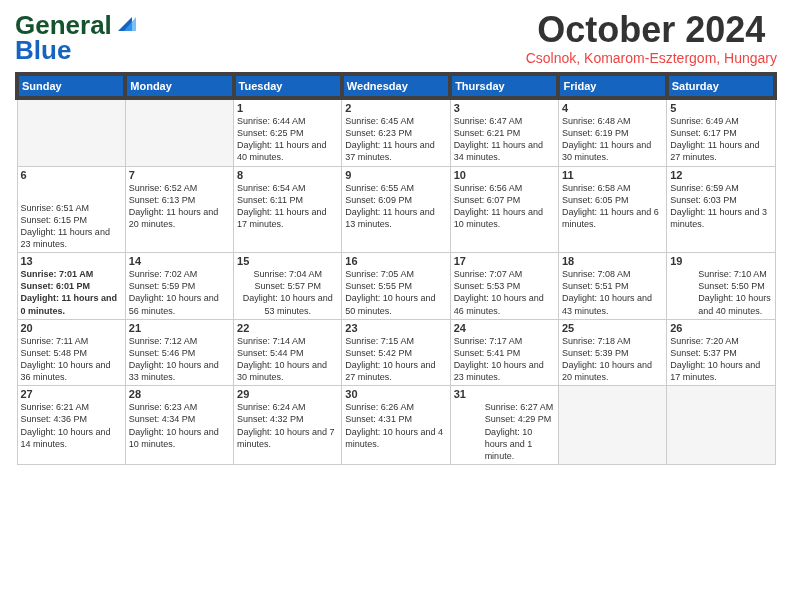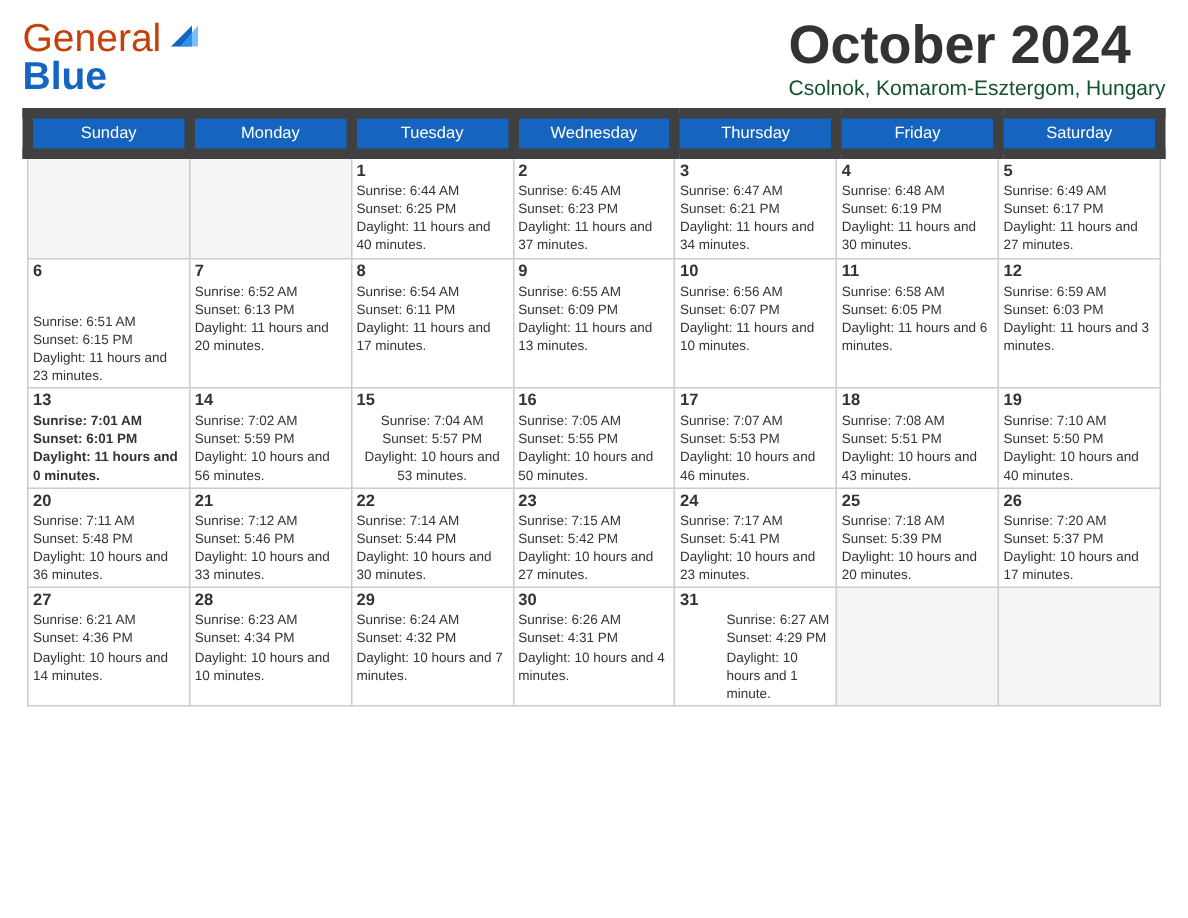--- a/index.html
+++ b/index.html
@@ -1,37 +1,37 @@
 <!DOCTYPE html>
 <html><head>
   <meta charset="utf-8">
   <style>
     * { box-sizing: border-box; margin: 0; padding: 0; }
     body { font-family: Arial, sans-serif; background: #fff; width: 792px; height: 612px; overflow: hidden; }
     .container { width: 792px; padding: 10px 15px 5px 15px; }
     .header { display: flex; align-items: flex-start; justify-content: space-between; margin-bottom: 6px; }
     .logo { display: flex; flex-direction: column; align-items: flex-start; }
-    .title-section { text-align: left; }
+    .title-section { text-align: center; }
     .month-title { font-size: 36px; font-weight: bold; color: #333; line-height: 1.1; }
-    .subtitle { font-size: 14px; color: #14532d; }
+    .subtitle { font-size: 14px; color: #ef4444; }
     .calendar { width: 100%; border-collapse: collapse; }
-    .calendar th { background: #1565c0; color: #fff; font-size: 11px; padding: 4px 3px; text-align: center; border: 7px solid #404040; font-weight: normal; }
+    .calendar th { background: #1565c0; color: #fff; font-size: 11px; padding: 4px 3px; text-align: left; border: 4px solid #404040; font-weight: bold; }
     .calendar td { border: 1px solid #ccc; vertical-align: top; padding: 2px 3px; width: 105px; min-height: 70px; font-size: 9.5px; color: #333; background: #fff; }
     .calendar td.empty { background: #f5f5f5; }
     .day-num { font-weight: bold; font-size: 11px; margin-bottom: 1px; }
     .day-info { font-size: 9px; line-height: 1.35; color: #333; }
   </style>
 </head>
 <body>
 
 <div class="container">
   <div class="header">
     <div class="logo">
       <div style="display:flex; align-items:center;">
-        <span style="font-size:26px; font-weight:400; color:#c2410c;">General</span>
+        <span style="font-size:26px; font-weight:700; color:#14532d;">General</span>
         <svg width="22" height="22" viewBox="0 0 22 22" style="margin-left:2px; margin-top:-4px;">
           <polygon points="4,18 18,4 18,18" fill="#1565c0"></polygon>
           <polygon points="10,18 22,4 22,18" fill="#42a5f5" opacity="0.7"></polygon>
         </svg>
       </div>
       <span style="font-size:26px; font-weight:900; color:#1565c0; margin-top:-6px;">Blue</span>
     </div>
     <div class="title-section">
       <div class="month-title">October 2024</div>
       <div class="subtitle">Csolnok, Komarom-Esztergom, Hungary</div>
@@ -161,21 +161,21 @@
 Daylight: 10 hours and 46 minutes.</div>
           </td>
           <td>
             <div class="day-num">18</div>
             <div class="day-info" style="white-space: pre-line;">Sunrise: 7:08 AM
 Sunset: 5:51 PM
 Daylight: 10 hours and 43 minutes.</div>
           </td>
           <td>
             <div class="day-num">19</div>
-            <div class="day-info" style="white-space: pre-line;">Sunrise: 7:10 AM
+            <div class="day-info" style="white-space: pre-line; margin-left: 28px;">Sunrise: 7:10 AM
 Sunset: 5:50 PM
 Daylight: 10 hours and 40 minutes.</div>
           </td>
         </tr>
         <tr>
           <td>
             <div class="day-num">20</div>
             <div class="day-info" style="white-space: pre-line;">Sunrise: 7:11 AM
 Sunset: 5:48 PM
 Daylight: 10 hours and 36 minutes.</div>

